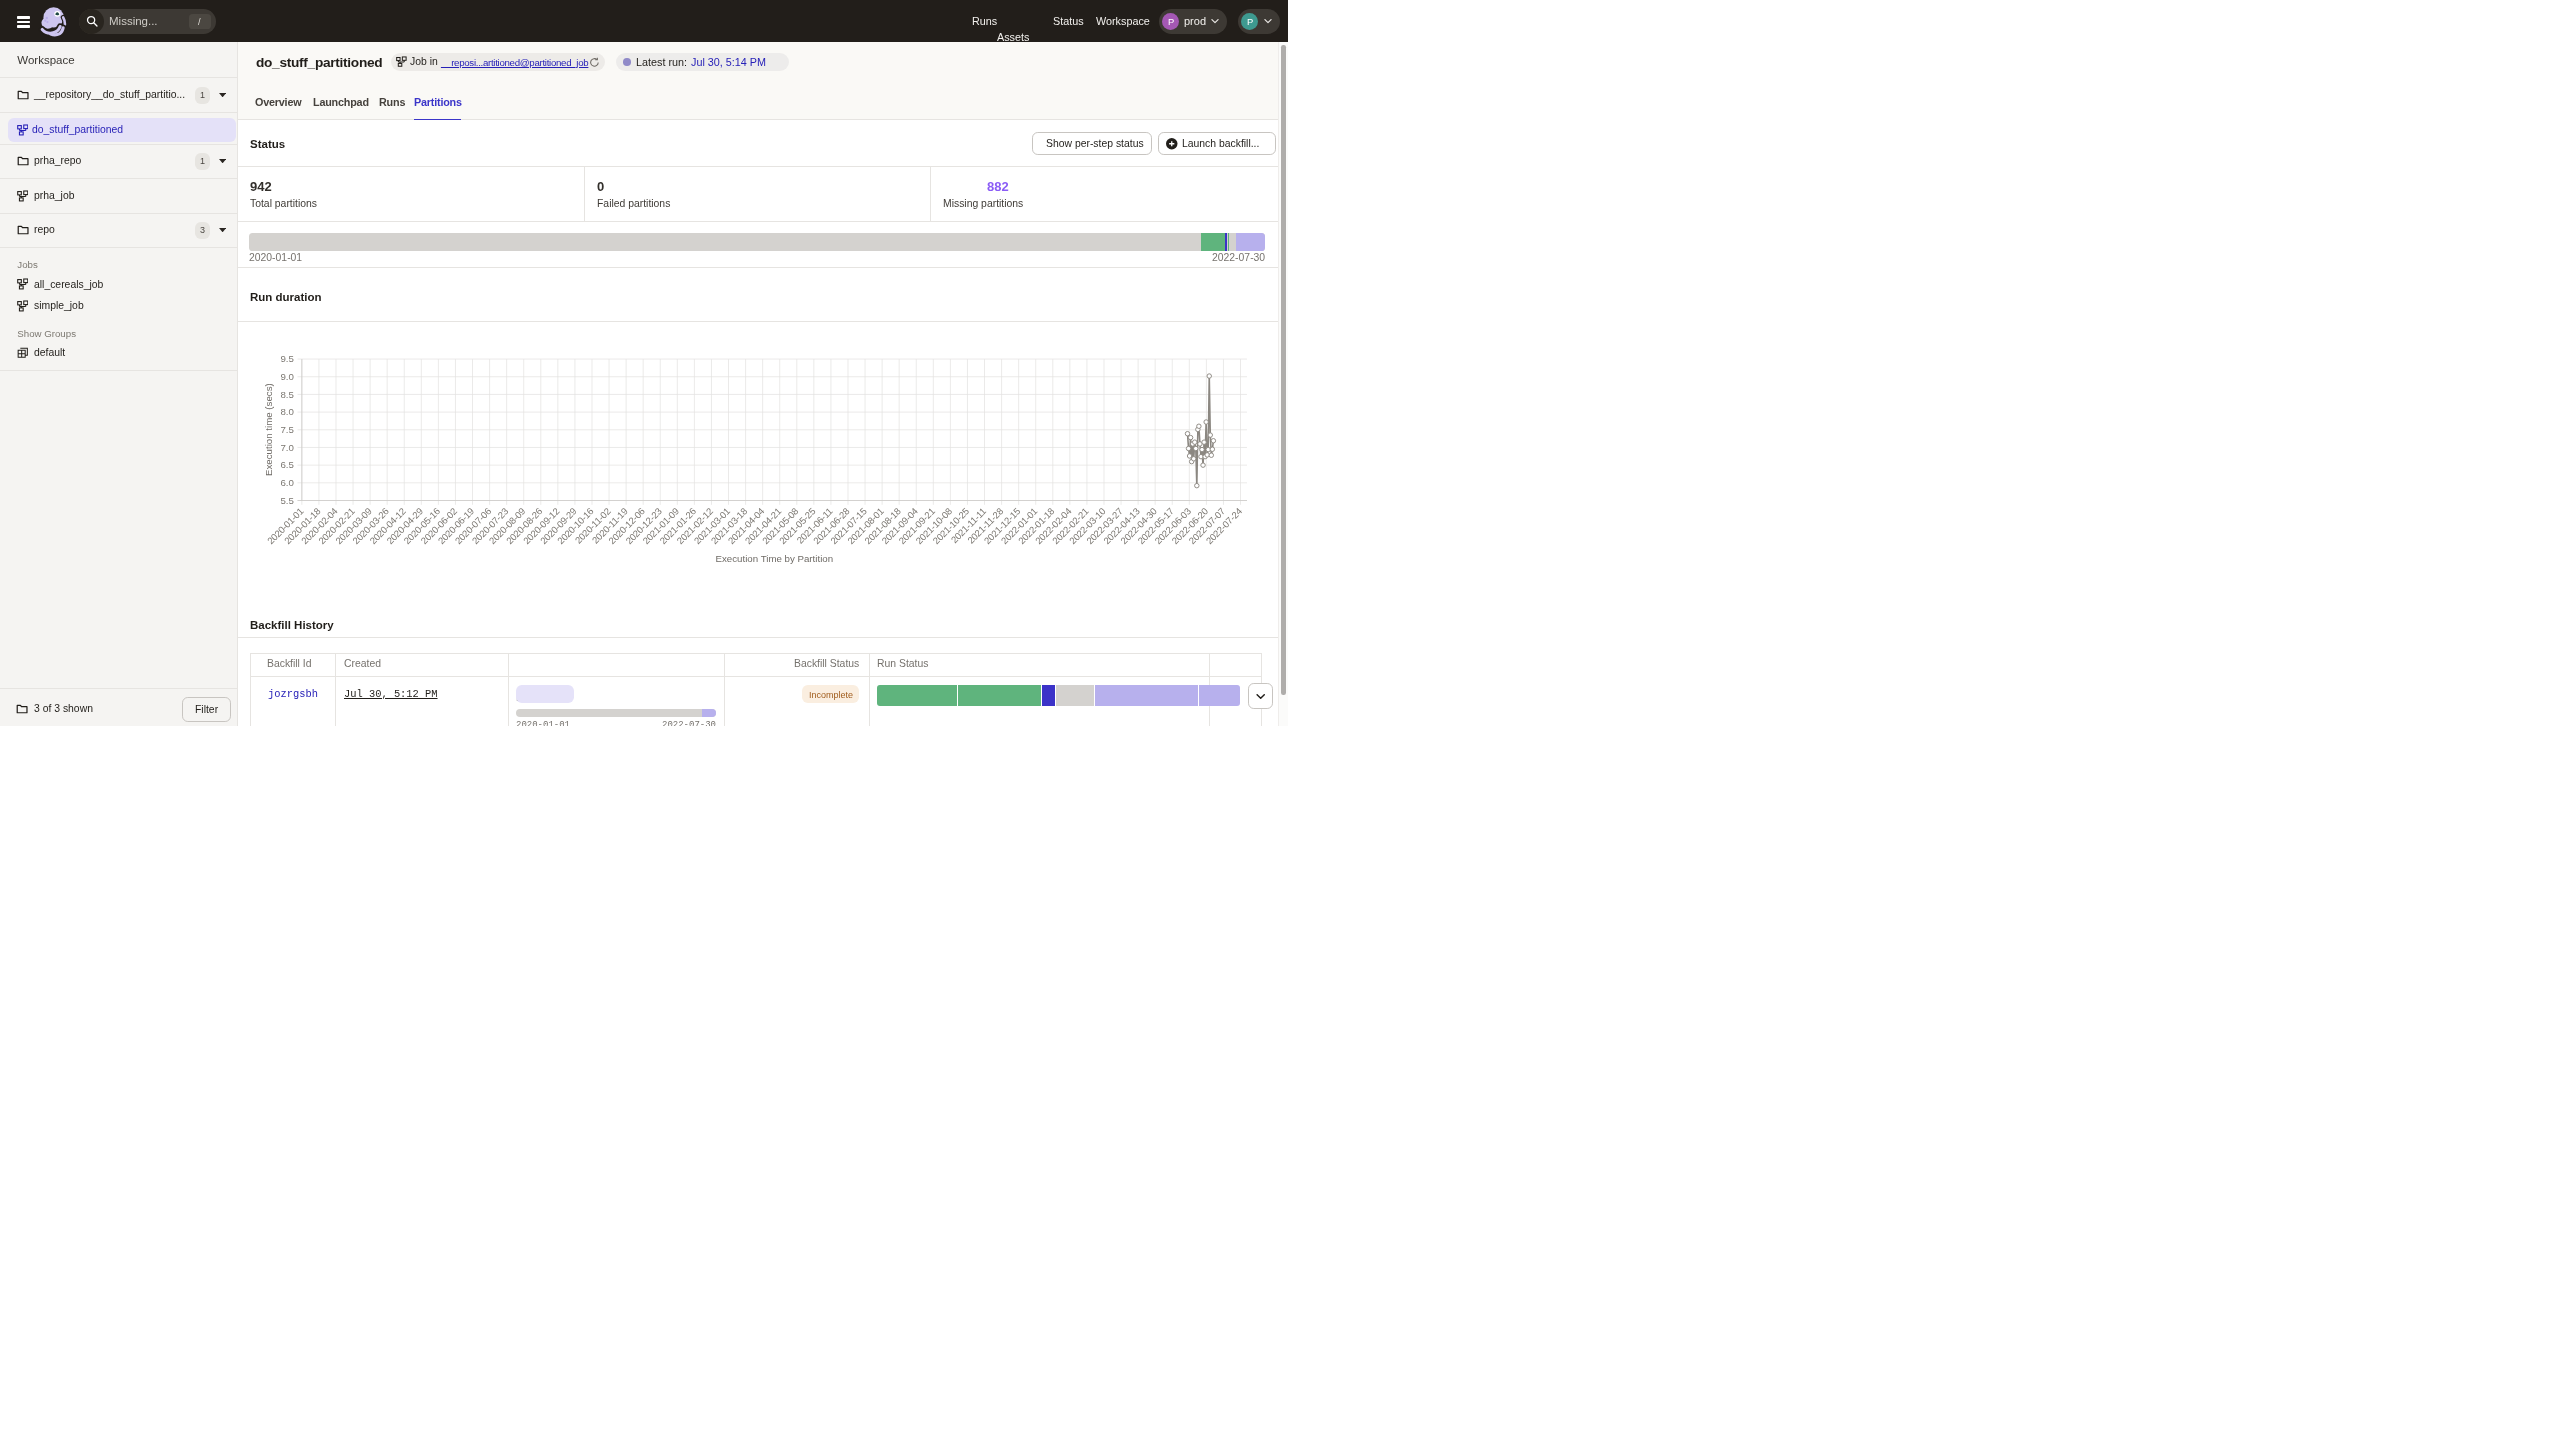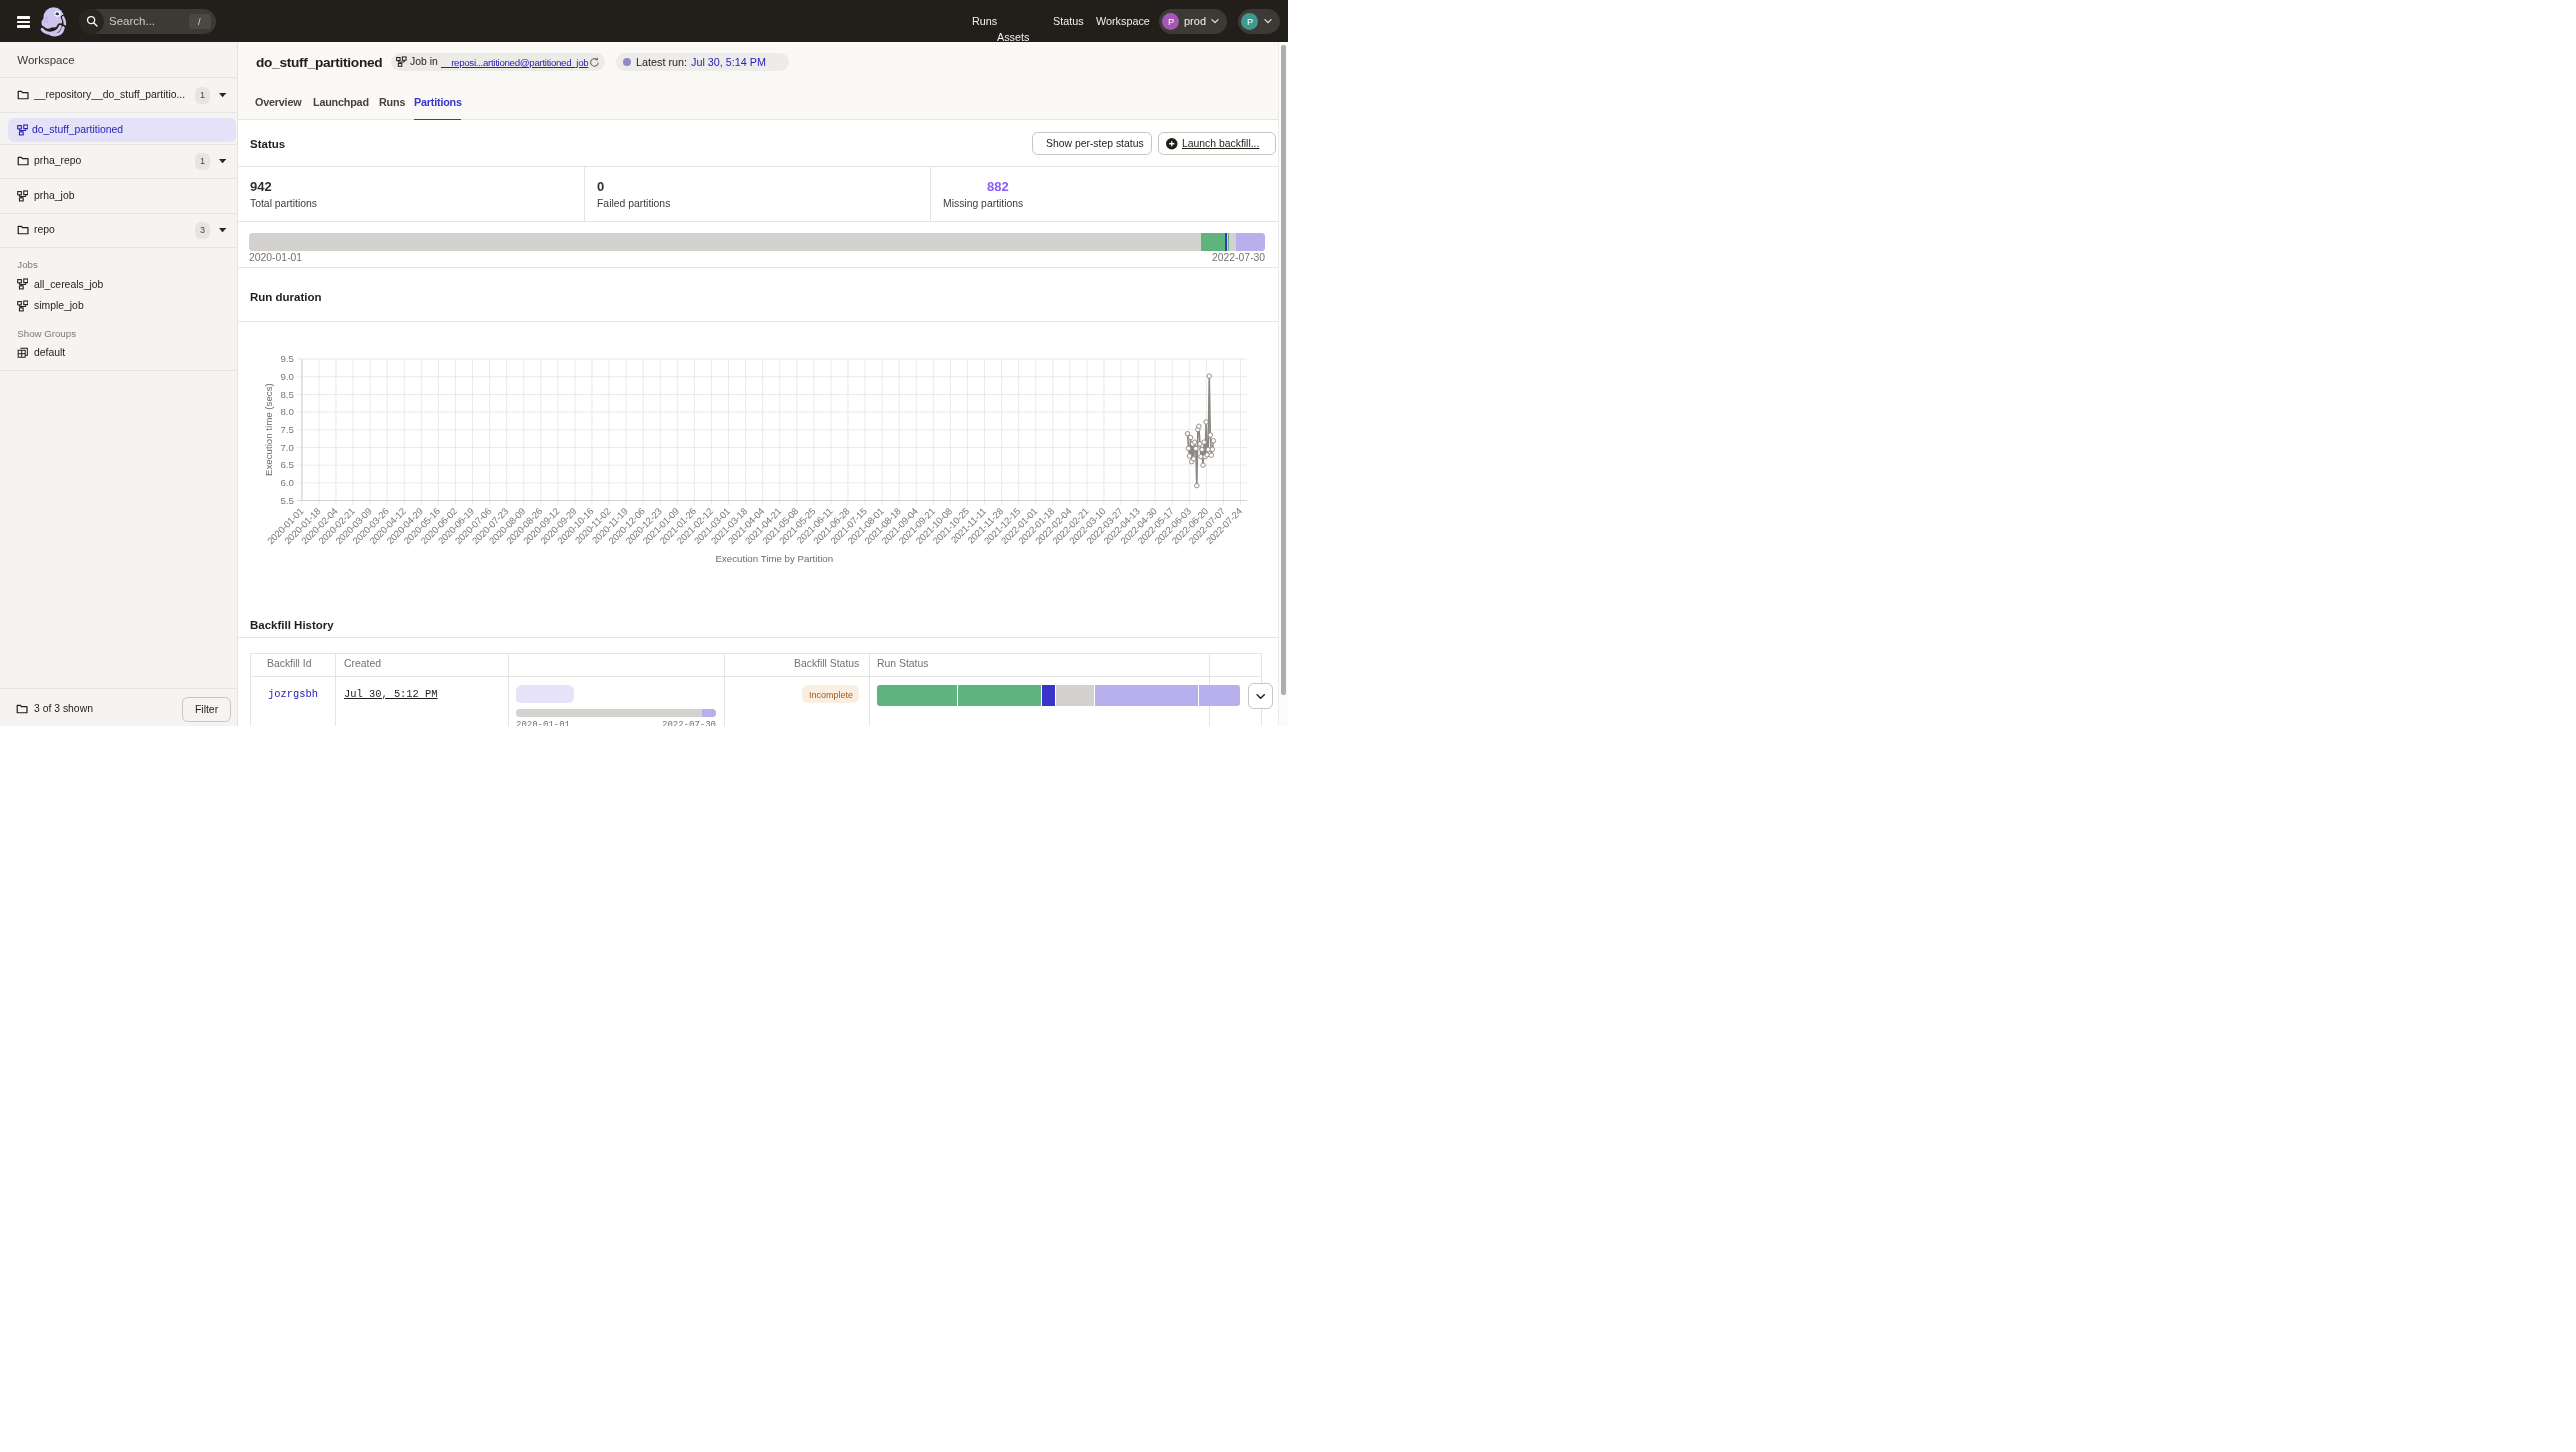--- a/index.html
+++ b/index.html
@@ -26,21 +26,21 @@
 <circle cx="12" cy="18" r="1.7" fill="#b9aeea"></circle>
 <circle cx="10" cy="21.5" r="1.5" fill="#b9aeea"></circle>
 <circle cx="13" cy="23.5" r="1.5" fill="#b9aeea"></circle>
 </svg>
     <div style="position:absolute;left:79px;top:8.6px;width:137px;height:25px;background:#3d3934;border-radius:12.6px;"></div>
     <div style="position:absolute;left:79px;top:8.6px;width:25px;height:25px;background:#29251f;border-radius:12.6px;"></div>
     <svg style="position:absolute;left:86px;top:15px" width="12.2" height="12.2" viewBox="0 0 16 16" fill="none">
       <circle cx="6.7" cy="6.7" r="4.7" stroke="#fff" stroke-width="1.7"></circle>
       <path d="M10.2 10.2 L14.4 14.4" stroke="#fff" stroke-width="1.7" stroke-linecap="round"></path>
     </svg>
-    <div style="position:absolute;left:109px;top:15.5px;font:400 11.5px 'Liberation Sans', sans-serif;color:#cfccc7;white-space:nowrap;line-height:1;">Search...</div>
+    <div style="position:absolute;left:109px;top:15.5px;font:400 11.5px 'Liberation Sans', sans-serif;color:#cfccc7;white-space:nowrap;line-height:1;">Missing...</div>
     <div style="position:absolute;left:189px;top:13.7px;width:21.6px;height:15.5px;background:#4b4741;border-radius:3.6px;"></div>
     <div style="position:absolute;left:198px;top:17px;font:400 9.4px 'Liberation Sans', sans-serif;color:#dedad5;white-space:nowrap;line-height:1;">/</div>
     <div style="position:absolute;left:972px;top:16px;font:500 10.8px 'Liberation Sans', sans-serif;color:#f2f0ed;white-space:nowrap;line-height:1;">Runs</div>
     <div style="position:absolute;left:997px;top:16px;font:500 10.8px 'Liberation Sans', sans-serif;color:#f2f0ed;white-space:nowrap;line-height:1;margin-top:16px;">Assets</div>
     <div style="position:absolute;left:1053px;top:16px;font:500 10.8px 'Liberation Sans', sans-serif;color:#f2f0ed;white-space:nowrap;line-height:1;">Status</div>
     <div style="position:absolute;left:1096px;top:16px;font:500 10.8px 'Liberation Sans', sans-serif;color:#f2f0ed;white-space:nowrap;line-height:1;">Workspace</div>
     <div style="position:absolute;left:1159px;top:8.6px;width:68px;height:25px;background:#3d3934;border-radius:12.6px;"></div>
     <div style="position:absolute;left:1162px;top:12.6px;width:17.3px;height:17.3px;background:#a458b4;border-radius:50%;"></div>
     <div style="position:absolute;left:1168px;top:17px;font:500 9.4px 'Liberation Sans', sans-serif;color:#fff;white-space:nowrap;line-height:1;">P</div>
     <div style="position:absolute;left:1184px;top:16px;font:400 11px 'Liberation Sans', sans-serif;color:#f2f0ed;white-space:nowrap;line-height:1;">prod</div>
@@ -157,21 +157,21 @@
     <div style="position:absolute;left:414px;top:119px;width:47px;height:1.4px;background:#3b35c9;"></div>
     <div style="position:absolute;left:238px;top:121px;width:1050px;height:606px;background:#fff;"></div>
     <div style="position:absolute;left:250px;top:139px;font:700 11.5px 'Liberation Sans', sans-serif;color:#211e1a;white-space:nowrap;line-height:1;">Status</div>
     <div style="position:absolute;left:1032px;top:132px;width:120px;height:23px;border:0.7px solid #c8c5c1;border-radius:5.8px;box-sizing:border-box;background:#fff;"></div>
     <div style="position:absolute;left:1046px;top:139px;font:400 10.4px 'Liberation Sans', sans-serif;color:#211e1a;white-space:nowrap;line-height:1;">Show per-step status</div>
     <div style="position:absolute;left:1158px;top:132px;width:118px;height:23px;border:0.7px solid #c8c5c1;border-radius:5.8px;box-sizing:border-box;background:#fff;"></div>
     <svg style="position:absolute;left:1166px;top:138px" width="11.5" height="11.5" viewBox="0 0 16 16">
       <circle cx="8" cy="8" r="8" fill="#211e1a"></circle>
       <path d="M8 4.4 V11.6 M4.4 8 H11.6" stroke="#fff" stroke-width="1.8"></path>
     </svg>
-    <div style="position:absolute;left:1182px;top:139px;font:400 10.4px 'Liberation Sans', sans-serif;color:#211e1a;white-space:nowrap;line-height:1;text-decoration:underline;">Launch backfill...</div>
+    <div style="position:absolute;left:1182px;top:139px;font:400 10.4px 'Liberation Sans', sans-serif;color:#211e1a;white-space:nowrap;line-height:1;">Launch backfill...</div>
     <div style="position:absolute;left:238px;top:166px;width:1050px;height:0.7px;background:#e6e4e1;"></div>
     <div style="position:absolute;left:250px;top:180px;font:700 13px 'Liberation Sans', sans-serif;color:#33302c;white-space:nowrap;line-height:1;">942</div>
     <div style="position:absolute;left:250px;top:199px;font:400 10.4px 'Liberation Sans', sans-serif;color:#3f3b36;white-space:nowrap;line-height:1;">Total partitions</div>
     <div style="position:absolute;left:597px;top:180px;font:700 13px 'Liberation Sans', sans-serif;color:#33302c;white-space:nowrap;line-height:1;">0</div>
     <div style="position:absolute;left:597px;top:199px;font:400 10.4px 'Liberation Sans', sans-serif;color:#3f3b36;white-space:nowrap;line-height:1;">Failed partitions</div>
     <div style="position:absolute;left:943px;top:180px;font:700 13px 'Liberation Sans', sans-serif;color:#8b5cf6;white-space:nowrap;line-height:1;margin-left:44px;">882</div>
     <div style="position:absolute;left:943px;top:199px;font:400 10.4px 'Liberation Sans', sans-serif;color:#3f3b36;white-space:nowrap;line-height:1;">Missing partitions</div>
     <div style="position:absolute;left:584px;top:166px;width:0.7px;height:55px;background:#e6e4e1;"></div>
     <div style="position:absolute;left:930px;top:166px;width:0.7px;height:55px;background:#e6e4e1;"></div>
     <div style="position:absolute;left:238px;top:221px;width:1050px;height:0.7px;background:#e6e4e1;"></div>

